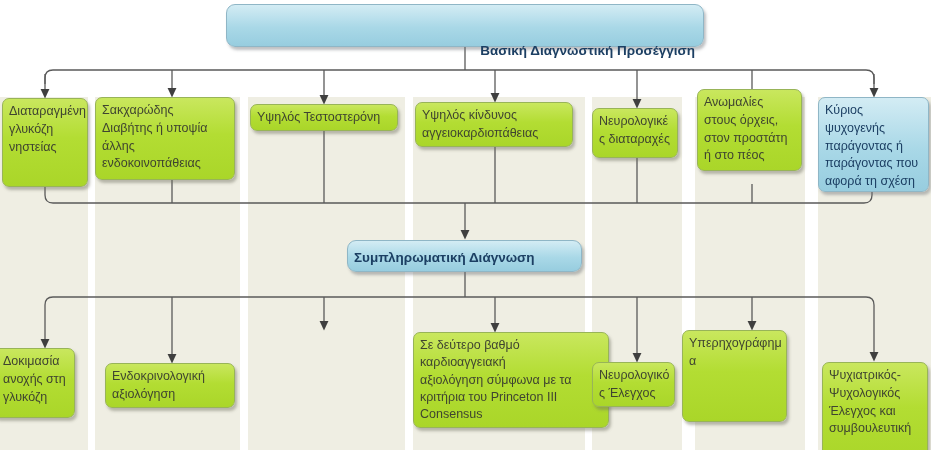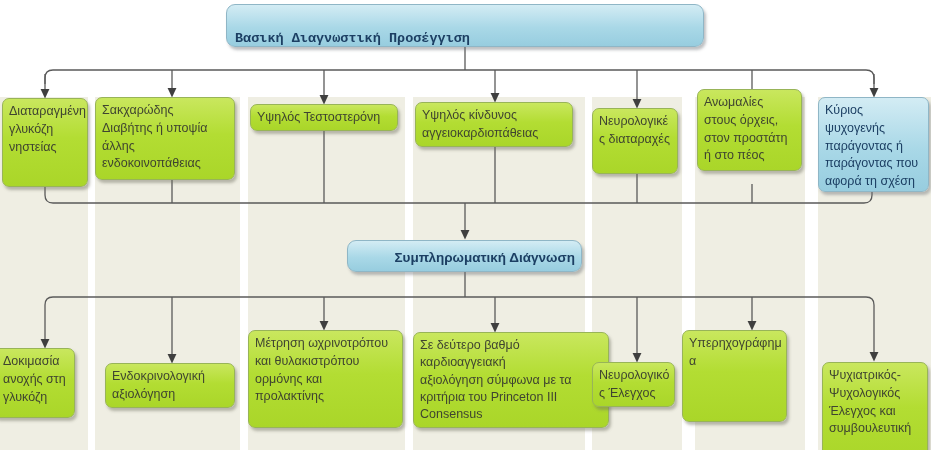--- a/index.html
+++ b/index.html
@@ -9,25 +9,25 @@
   #connectors{position:absolute;left:0;top:0;z-index:2;}
   .node{position:absolute;box-sizing:border-box;z-index:3;
         padding:4px 6px;font-size:12.5px;line-height:1.42;
         white-space:pre-line;border-radius:7px;color:#3f4430;}
   .green{background:linear-gradient(180deg,#c9e75e 0%,#b3dd33 45%,#aad629 100%);
          border:1px solid #98b458;box-shadow:2px 3px 3px rgba(110,110,95,.45);}
   .blue{background:linear-gradient(180deg,#d3ecf4 0%,#a9d8e7 55%,#97cddf 100%);
         border:1px solid #8fb6c6;color:#1c3f63;
         box-shadow:2px 3px 3px rgba(110,115,120,.45);}
   .titlebox{left:226px;top:4px;width:478px;height:43px;border-radius:9px;
-            text-align:left;padding:6px 8px;font-family:Liberation Mono, monospace;}
+            text-align:right;padding:18px 8px;}
   .titlebox .t1{font-weight:bold;font-size:13.5px;}
   .titlebox .t2{font-size:13px;}
   .midbox{left:347px;top:240px;width:235px;height:32px;border-radius:9px;
-          text-align:right;font-weight:bold;font-size:13.5px;padding-top:7px;}
+          text-align:left;font-weight:bold;font-size:13.5px;padding-top:7px;}
   .psy{font-weight:400;}
 </style>
 </head>
 <body>
 
 <div id="stage">
 
   <div class="band" style="left:0;width:88px"></div>
   <div class="band" style="left:95px;width:145px"></div>
   <div class="band" style="left:248px;width:157px"></div>
@@ -81,43 +81,39 @@
   <div class="node green" style="left:2px;top:98px;width:86px;height:89px">Διαταραγμένη
 γλυκόζη
 νηστείας</div>
   <div class="node green" style="left:95px;top:97px;width:140px;height:83px">Σακχαρώδης
 Διαβήτης ή υποψία
 άλλης
 ενδοκοινοπάθειας</div>
   <div class="node green" style="left:250px;top:104px;width:148px;height:27px">Υψηλός Τεστοστερόνη</div>
   <div class="node green" style="left:415px;top:102px;width:158px;height:45px">Υψηλός κίνδυνος
 αγγειοκαρδιοπάθειας</div>
-  <div class="node green" style="left:592px;top:108px;width:86px;height:66px">Νευρολογικέ
+  <div class="node green" style="left:592px;top:108px;width:86px;height:50px">Νευρολογικέ
 ς διαταραχές</div>
   <div class="node green" style="left:697px;top:89px;width:105px;height:82px">Ανωμαλίες
 στους όρχεις,
 στον προστάτη
 ή στο πέος</div>
   <div class="node blue psy" style="left:818px;top:97px;width:111px;height:95px">Κύριος
 ψυχογενής
 παράγοντας ή
 παράγοντας που
 αφορά τη σχέση</div>
 
   <div class="node blue midbox">Συμπληρωματική Διάγνωση</div>
 
   <div class="node green" style="left:-8px;top:348px;width:83px;height:70px;padding-left:10px">Δοκιμασία
 ανοχής στη
 γλυκόζη</div>
   <div class="node green" style="left:105px;top:363px;width:130px;height:45px">Ενδοκρινολογική
 αξιολόγηση</div>
-  <div class="node green" style="left:248px;top:330px;width:155px;height:98px">Μέτρηση ωχρινοτρόπου
-και θυλακιστρόπου
-ορμόνης και
-προλακτίνης</div>
   <div class="node green" style="left:413px;top:332px;width:196px;height:96px;line-height:1.38">Σε δεύτερο βαθμό
 καρδιοαγγειακή
 αξιολόγηση σύμφωνα με τα
 κριτήρια του Princeton III
 Consensus</div>
   <div class="node green" style="left:592px;top:362px;width:83px;height:45px">Νευρολογικό
 ς Έλεγχος</div>
   <div class="node green" style="left:682px;top:330px;width:105px;height:92px">Υπερηχογράφημ
 α</div>
   <div class="node green" style="left:822px;top:362px;width:106px;height:100px">Ψυχιατρικός-

